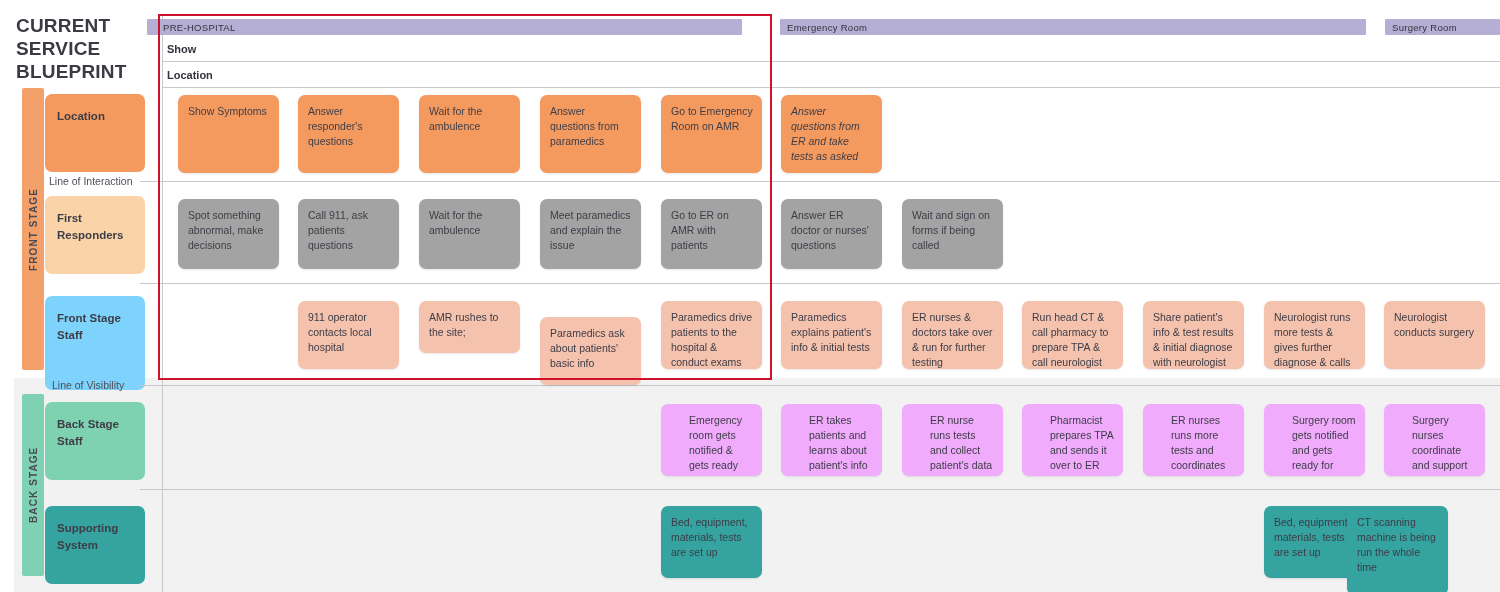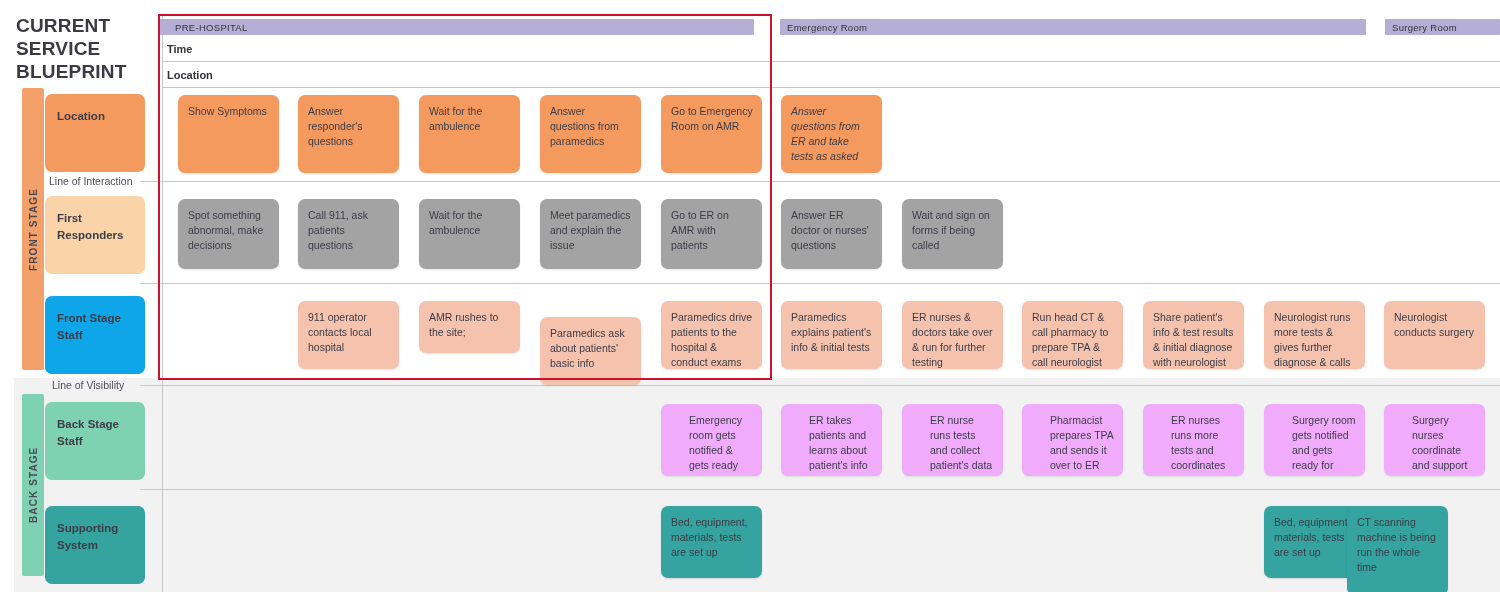--- a/index.html
+++ b/index.html
@@ -44,21 +44,21 @@
     position:absolute;left:45px;width:100px;
     border-radius:7px;
     display:flex;align-items:flex-start;
     padding:14px 12px 0 12px;
     box-sizing:border-box;
     font-size:11.5px;font-weight:bold;line-height:1.45;
     color:#3d3d47;
   }
   .rowlabel.patients     {top:94px;height:78px;background:#f59a5f;}
   .rowlabel.responders   {top:196px;height:78px;background:#fad4a8;}
-  .rowlabel.frontstaff   {top:296px;height:78px;background:#0ea5e9;}
+  .rowlabel.frontstaff   {top:296px;height:94px;background:#7dd3fc;}
   .rowlabel.backstaff    {top:402px;height:78px;background:#7ed2b2;}
   .rowlabel.supporting   {top:506px;height:78px;background:#35a3a0;}
 
   
   .lineLabel{
     position:absolute;font-size:10.5px;color:#4f4f59;white-space:nowrap;
   }
   .lineLabel.interaction{left:49px;top:175px;}
   .lineLabel.visibility {left:52px;top:379px;}
 
@@ -75,21 +75,21 @@
 
   
   .phase{
     position:absolute;top:19px;height:16px;
     background:#b5aed5;border-radius:1px;
     font-size:9.5px;color:#32323c;
     display:flex;align-items:center;
     padding-left:7px;box-sizing:border-box;
     letter-spacing:.3px;
   }
-  .phase.p1{left:159px;width:595px;padding-left:16px;}
+  .phase.p1{left:147px;width:595px;padding-left:16px;}
   .phase.p2{left:780px;width:586px;}
   .phase.p3{left:1385px;width:115px;}
 
   
   .meta{position:absolute;font-size:11px;font-weight:bold;color:#33333c;}
   .meta.time{left:167px;top:43px;}
   .meta.location{left:167px;top:69px;}
 
   
   .redbox{
@@ -139,21 +139,21 @@
   <div class="hrule r1"></div>
   <div class="hrule r2"></div>
   <div class="hrule r3"></div>
   <div class="hrule r4"></div>
   <div class="vrule"></div>
 
   <div class="phase p1">PRE-HOSPITAL</div>
   <div class="phase p2">Emergency Room</div>
   <div class="phase p3">Surgery Room</div>
 
-  <div class="meta time">Time</div>
+  <div class="meta time">Show</div>
   <div class="meta location">Location</div>
 
   <div id="cards">
       <div class="card c-patients" style="left: 178px; top: 95px; width: 101px; height: 78px;">Show Symptoms</div>
       <div class="card c-patients" style="left: 298px; top: 95px; width: 101px; height: 78px;">Answer responder's questions</div>
       <div class="card c-patients" style="left: 419px; top: 95px; width: 101px; height: 78px;">Wait for the ambulence</div>
       <div class="card c-patients" style="left: 540px; top: 95px; width: 101px; height: 78px;">Answer questions from paramedics</div>
       <div class="card c-patients" style="left: 661px; top: 95px; width: 101px; height: 78px;">Go to Emergency Room on AMR</div>
       <div class="card c-patients" style="left: 781px; top: 95px; width: 101px; height: 78px; font-style: italic;">Answer questions from ER and take tests as asked</div>
       <div class="card c-resp" style="left: 178px; top: 199px; width: 101px; height: 70px;">Spot something abnormal, make decisions</div>

